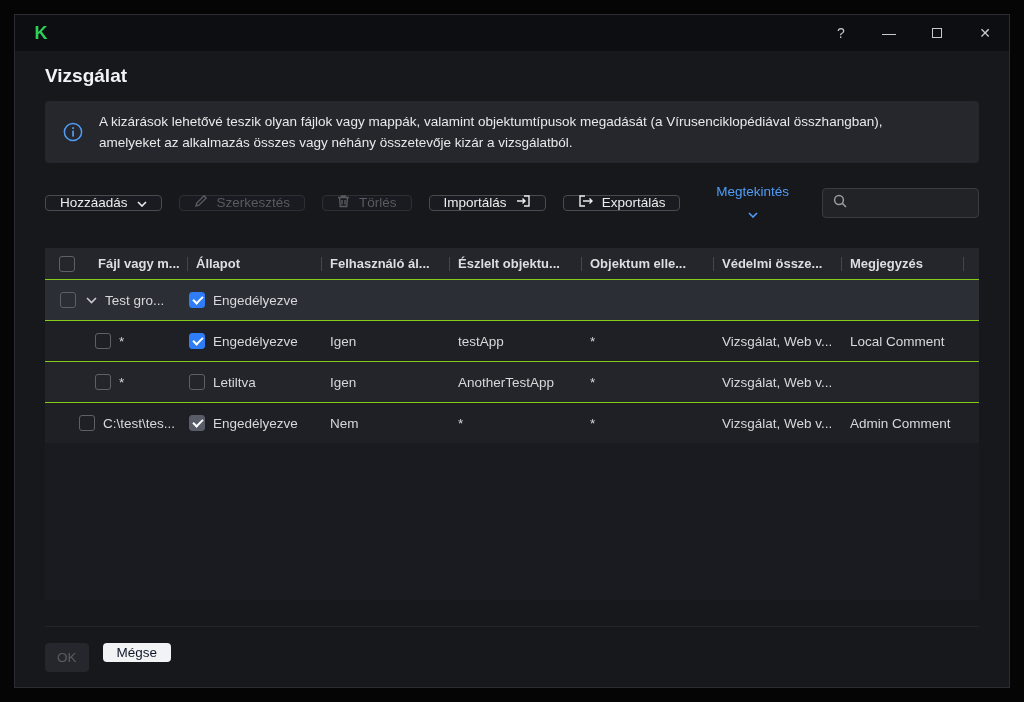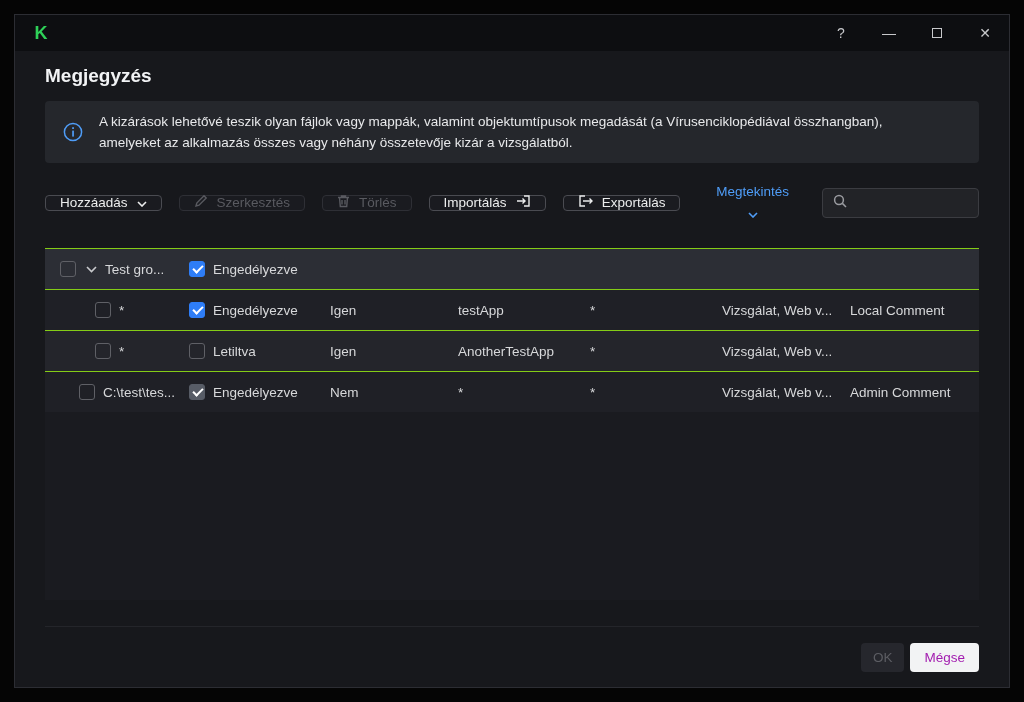--- a/index.html
+++ b/index.html
@@ -113,30 +113,30 @@
     width:8px; height:4px;
     border-left:2px solid #fff; border-bottom:2px solid #fff;
     transform:rotate(-45deg);
   }
   .cb.checked.disabled { background:#575c66; border-color:#575c66; cursor:default; }
 
   
   .footer {
     margin-top:26px; border-top:1px solid #24252a;
     padding:16px 0 0;
-    display:flex; justify-content:flex-end; align-items:flex-start; gap:6px;
+    display:flex; align-items:flex-start; gap:14px;
   }
   .btn-ok {
     min-width:42px; height:29px; padding:0 12px;
     background:#26272d; color:#5c5d63; border:none; border-radius:4px;
     font-size:13.5px; font-family:inherit; cursor:default;
   }
   .btn-cancel {
-    min-width:61px; height:29px; padding:0 14px;
-    background:#f2f3f4; color:#a21caf; border:none; border-radius:4px;
+    min-width:61px; height:19px; padding:0 14px;
+    background:#f2f3f4; color:#0f172a; border:none; border-radius:4px;
     font-size:13.5px; font-family:inherit; cursor:pointer;
   }
 </style>
 </head>
 <body>
 
 <div class="window">
 
   <div class="titlebar">
     <div class="logo">K</div>
@@ -145,21 +145,21 @@
       <button class="tb-btn">—</button>
       <button class="tb-btn">
           <span class="max-box"></span>
         </button>
       <button class="tb-btn">✕</button>
     </div>
   </div>
 
   <div class="content">
 
-    <div class="page-title">Megjegyzés</div>
+    <div class="page-title">Vizsgálat</div>
 
     <div class="banner">
       <span class="info-icon">
         <svg width="20" height="20" viewBox="0 0 20 20" fill="none">
           <circle cx="10" cy="10" r="8.6" stroke="#4f9df8" stroke-width="1.5"></circle>
           <rect x="9.2" y="8.6" width="1.7" height="6" fill="#4f9df8"></rect>
           <rect x="9.2" y="5.2" width="1.7" height="1.8" fill="#4f9df8"></rect>
         </svg>
       </span>
       <div class="banner-text">A kizárások lehetővé teszik olyan fájlok vagy mappák, valamint objektumtípusok megadását (a Vírusenciklopédiával összhangban), amelyeket az alkalmazás összes vagy néhány összetevője kizár a vizsgálatból.</div>
@@ -226,20 +226,33 @@
             <circle cx="6" cy="6" r="4.4"></circle>
               <path d="M9.4 9.4L13 13"></path>
           </svg>
         </span>
         <input type="text" value="" style="">
       </div>
     </div>
 
     <div class="table">
 
+      <div class="trow thead">
+        <div class="hcheck">
+          <span class="cb"></span>
+        </div>
+        <div class="hcell">Fájl vagy m...</div>
+        <div class="hcell sep">Állapot</div>
+        <div class="hcell sep">Felhasználó ál...</div>
+        <div class="hcell sep">Észlelt objektu...</div>
+        <div class="hcell sep">Objektum elle...</div>
+        <div class="hcell sep">Védelmi össze...</div>
+        <div class="hcell sep">Megjegyzés</div>
+        <div class="hcell sep"></div>
+      </div>
 
       <div class="trow brow row-group">
         <div class="name-cell pl-group">
           <span class="cb"></span>
           <span class="chev">
             <svg width="11" height="7" viewBox="0 0 11 7" fill="none">
                 <path d="M1 1l4.5 4.5L10 1" stroke="currentColor" stroke-width="1.6"></path>
               </svg>
           </span>
           <span>Test gro...</span>

